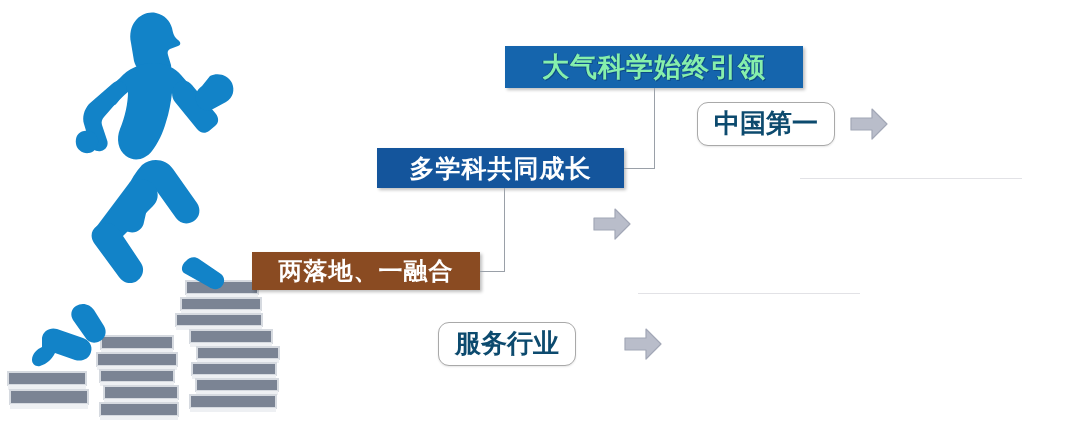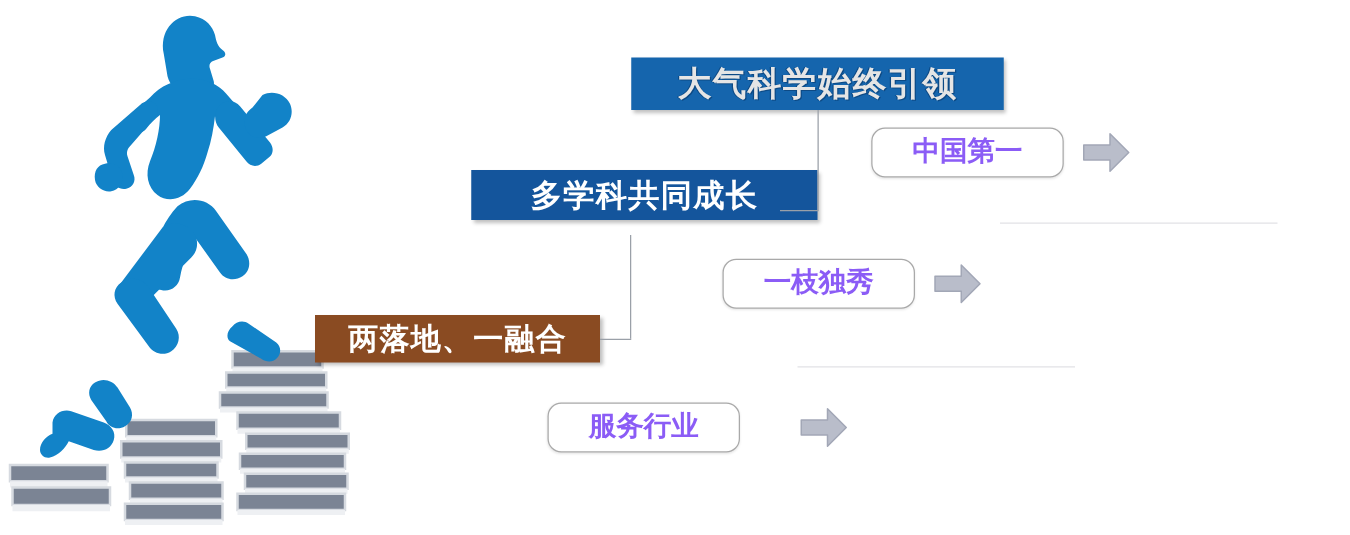--- a/index.html
+++ b/index.html
@@ -19,27 +19,27 @@
     position:absolute;
     display:flex;align-items:center;justify-content:center;
     font-weight:bold;
     letter-spacing:1px;
     white-space:nowrap;
     box-sizing:border-box;
   }
   .banner-top{
     left:505px;top:46px;width:298px;height:42px;
     background:#1565ad;
-    color:#e5e5e5;
+    color:#86efac;
     font-size:27px;
     text-shadow:1px 1px 0 #0d4a85, -1px 0 0 #0d4a85;
     box-shadow:2px 2px 3px rgba(0,0,0,.25);
   }
   .banner-mid{
-    left:377px;top:136px;width:277px;height:40px;
+    left:377px;top:148px;width:247px;height:40px;
     background:#14559c;
     color:#ffffff;
     font-size:25px;
     box-shadow:2px 2px 3px rgba(0,0,0,.25);
   }
   .banner-low{
     left:252px;top:252px;width:228px;height:38px;
     background:#8a4b22;
     color:#ffffff;
     font-size:24px;
@@ -49,25 +49,25 @@
 
   
   .connector{position:absolute;background:#9aa0a8;}
 
   
   .row{position:absolute;display:flex;align-items:center;}
   .pill{
     border:1px solid #a9a9a9;
     border-radius:11px;
     background:#ffffff;
-    color:#8b5cf6;
+    color:#0c4a6e;
     font-weight:bold;
-    font-size:22px;
+    font-size:26px;
     line-height:1;
-    padding:7px 32px 9px;
+    padding:7px 16px 9px;
     white-space:nowrap;
     box-shadow:0 1px 2px rgba(0,0,0,.10);
   }
   .arrow{
     width:40px;height:34px;
     margin:0 14px;
     flex:0 0 auto;
     position:relative;
   }
   .arrow svg{display:block;}
@@ -171,21 +171,20 @@
   <div class="row" style="left:697px;top:102px;">
     <div class="pill">中国第一</div>
     <div class="arrow">
       <svg width="40" height="34" viewBox="0 0 40 34">
         <path d="M2 11 H23 V2 L38 17 L23 32 V23 H2 Z" fill="#b9bdca" stroke="#a2a7b6" stroke-width="1.2" stroke-linejoin="round"></path>
       </svg>
     </div>
   </div>
 
   <div class="row" style="left:578px;top:207px;">
-    <div class="pill">一枝独秀</div>
     <div class="arrow">
       <svg width="40" height="34" viewBox="0 0 40 34">
         <path d="M2 11 H23 V2 L38 17 L23 32 V23 H2 Z" fill="#b9bdca" stroke="#a2a7b6" stroke-width="1.2" stroke-linejoin="round"></path>
       </svg>
     </div>
   </div>
 
   <div class="row" style="left:438px;top:322px;gap:33px;">
     <div class="pill">服务行业</div>
     <div class="arrow">

